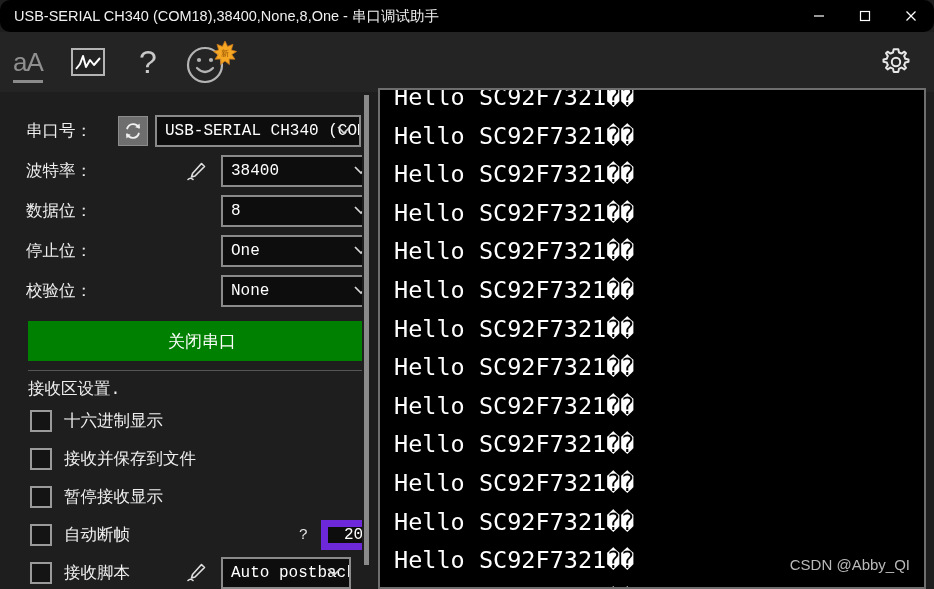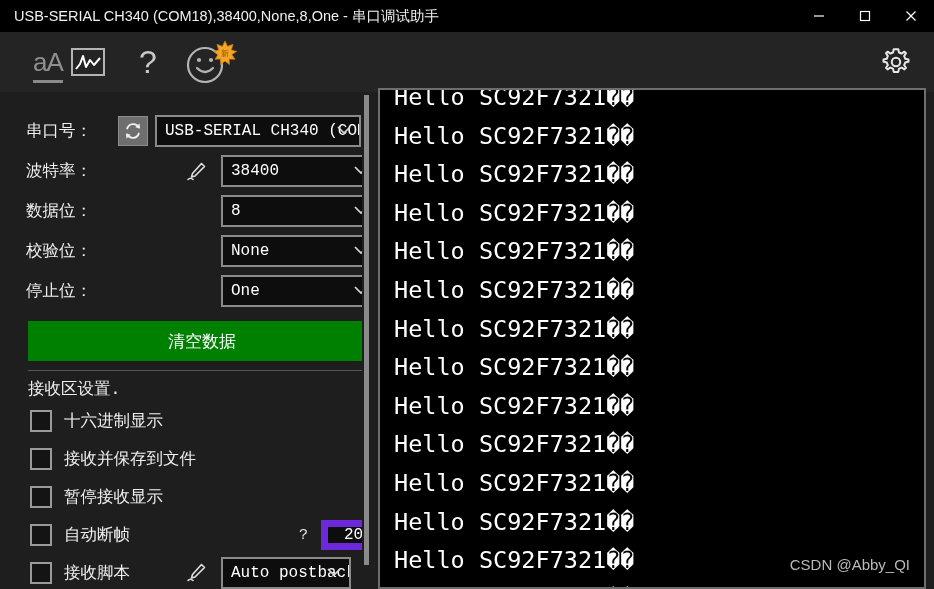--- a/index.html
+++ b/index.html
@@ -13,21 +13,21 @@
     position: relative;
     width: 934px; height: 589px;
     background: #1e1e1e;
   }
 
   
   .titlebar {
     position: absolute; top: 0; left: 0;
     width: 934px; height: 32px;
     background: #000000;
-    display: flex; align-items: center;
+    display: flex; align-items: center; border-radius: 10px;
   }
   .title-text {
     margin-left: 14px;
     color: #f0f0f0;
     font-size: 14.5px;
     line-height: 32px;
     white-space: nowrap;
   }
   .win-buttons {
     position: absolute; right: 0; top: 0;
@@ -50,21 +50,21 @@
     position: absolute; top: 0; height: 60px;
     display: flex; align-items: center; justify-content: center;
   }
   .tb-underline {
     position: absolute;
     left: 50%; transform: translateX(-50%);
     bottom: 9px;
     width: 30px; height: 3px;
     background: #8a8a8a;
   }
-  .tb-aa { left: 20px; width: 56px; }
+  .tb-aa { left: 0; width: 56px; }
   .tb-wave { left: 60px; width: 56px; }
   .tb-help { left: 120px; width: 56px; }
   .tb-smiley { left: 178px; width: 62px; }
   .tb-gear { right: 8px; width: 60px; }
   .aa-text {
     color: #8f8f8f; font-size: 26px;
     font-family: "Liberation Sans", sans-serif;
     letter-spacing: -1px;
   }
   .help-text { color: #c9c9c9; font-size: 32px; font-weight: 300; }
@@ -324,44 +324,44 @@
         <span>8</span>
         <span class="chev">
           <svg width="16" height="10" viewBox="0 0 16 10">
               <polyline points="2,2 8,8 14,2" fill="none" stroke="#d6d6d6" stroke-width="1.7"></polyline>
             </svg>
         </span>
       </div>
     </div>
 
     <div class="row">
+      <span class="lbl lbl-w">停止位：</span>
+      <div class="combo combo-std">
+        <span>One</span>
+        <span class="chev">
+          <svg width="16" height="10" viewBox="0 0 16 10">
+              <polyline points="2,2 8,8 14,2" fill="none" stroke="#d6d6d6" stroke-width="1.7"></polyline>
+            </svg>
+        </span>
+      </div>
+    </div>
+
+    <div class="row">
       <span class="lbl lbl-w">校验位：</span>
       <div class="combo combo-std">
         <span>None</span>
         <span class="chev">
           <svg width="16" height="10" viewBox="0 0 16 10">
               <polyline points="2,2 8,8 14,2" fill="none" stroke="#d6d6d6" stroke-width="1.7"></polyline>
             </svg>
         </span>
       </div>
     </div>
 
-    <div class="row">
-      <span class="lbl lbl-w">停止位：</span>
-      <div class="combo combo-std">
-        <span>One</span>
-        <span class="chev">
-          <svg width="16" height="10" viewBox="0 0 16 10">
-              <polyline points="2,2 8,8 14,2" fill="none" stroke="#d6d6d6" stroke-width="1.7"></polyline>
-            </svg>
-        </span>
-      </div>
-    </div>
-
-    <div class="btn-close-port">清空数据</div>
+    <div class="btn-close-port">关闭串口</div>
 
     <div class="divider"></div>
 
     <div class="section-title">接收区设置.</div>
 
     <div class="cb-row">
       <span class="checkbox"></span>
       <span class="cb-label">十六进制显示</span>
     </div>
 

